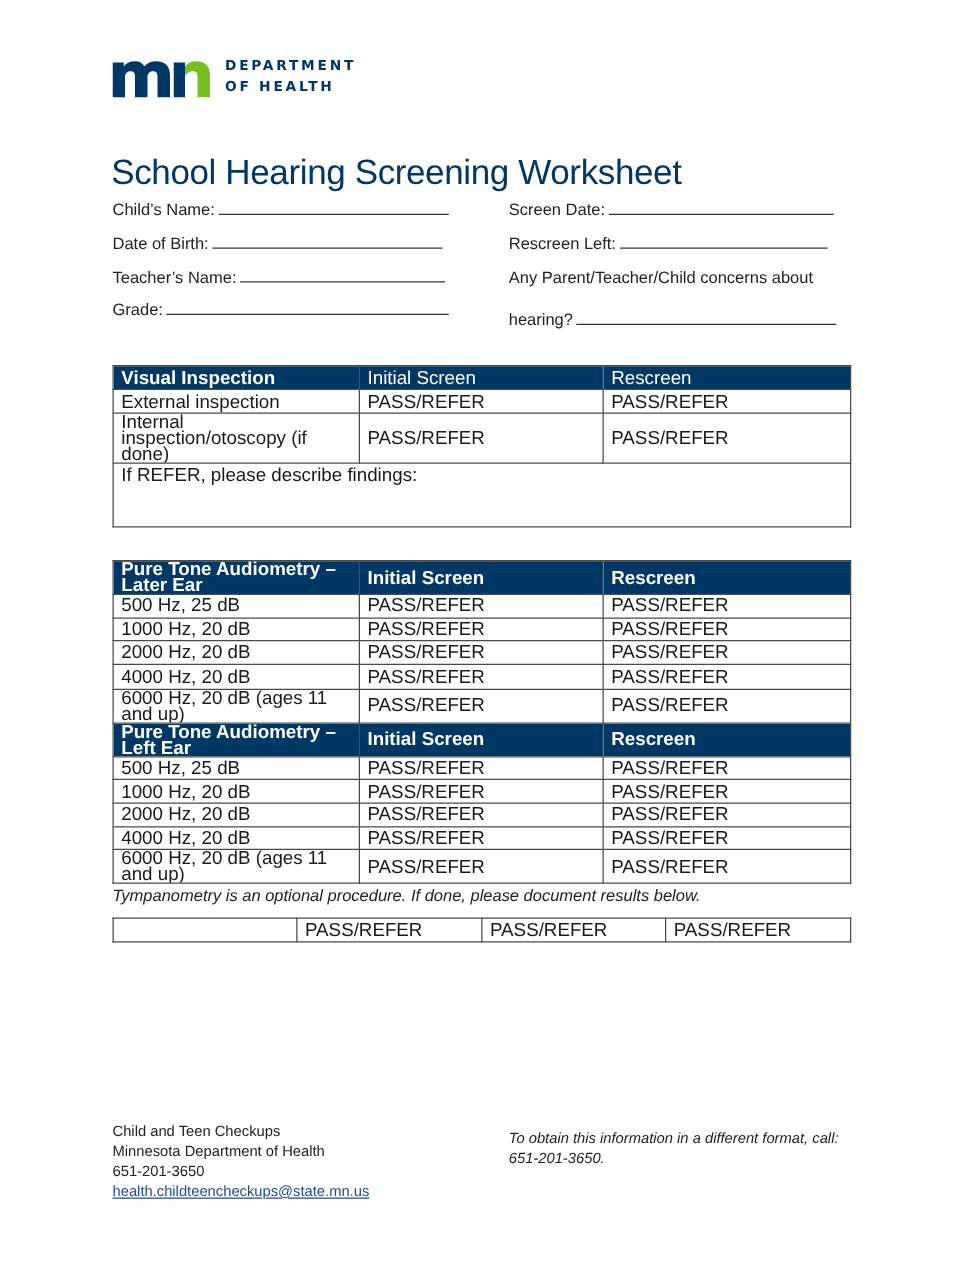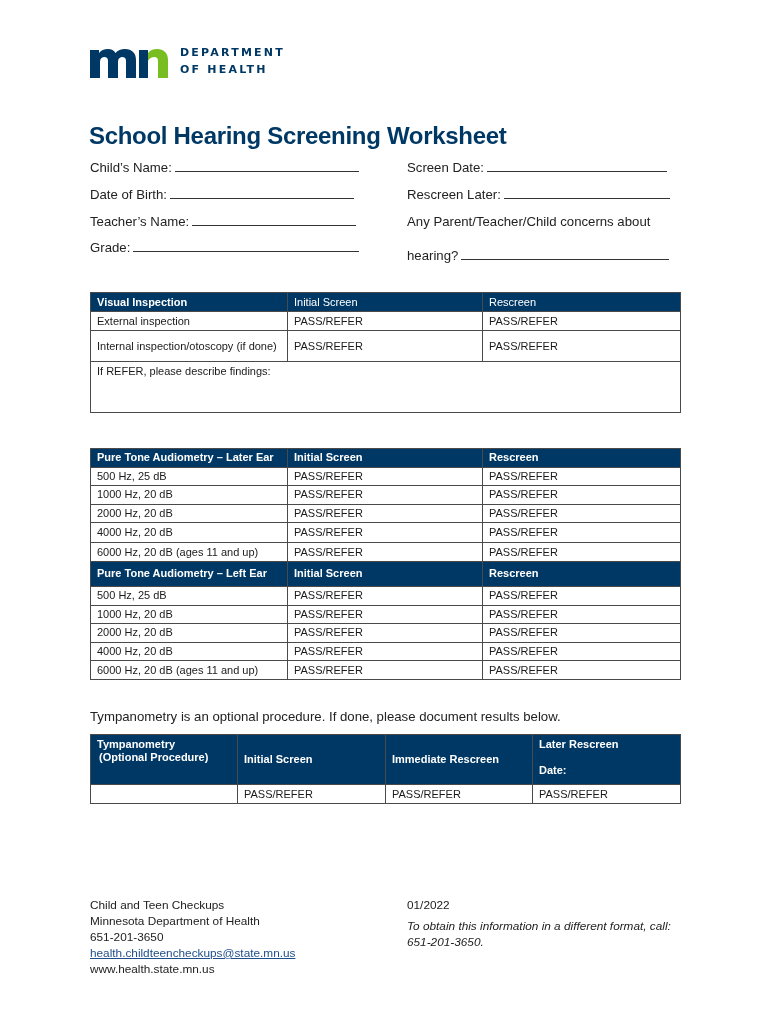--- a/index.html
+++ b/index.html
@@ -6,36 +6,36 @@
   body { width: 770px; height: 1024px; position: relative; overflow: hidden;
          font-family: "Liberation Sans", sans-serif; color: #1a1a1a; }
   .abs { position: absolute; }
 
   
   .logo { left: 90px; top: 44px; width: 230px; height: 36px; }
   .logo-text { left: 180px; top: 44px; font-family: "DejaVu Sans", sans-serif; font-weight: bold;
                color: #003865; font-size: 11px; letter-spacing: 2.2px; line-height: 17px; }
 
   
-  .title { left: 89px; top: 122px; font-size: 24px; font-weight: bold; color: #003865;
+  .title { left: 89px; top: 122px; font-size: 28px; font-weight: normal; color: #003865;
            letter-spacing: -0.3px; white-space: nowrap; }
 
   .field { font-size: 13.2px; color: #222; white-space: nowrap; }
   .field .line { display: inline-block; border-bottom: 1px solid #333; vertical-align: baseline;
                  height: 1px; margin-left: 3px; }
 
   
-  table.grid { position: absolute; border-collapse: collapse; table-layout: fixed; font-size: 11px; }
+  table.grid { position: absolute; border-collapse: collapse; table-layout: fixed; font-size: 15px; }
   table.grid td, table.grid th { border: 1px solid #4a4a4a; padding: 0 6px; text-align: left;
                                  vertical-align: middle; line-height: 13px; overflow: hidden; }
   table.grid th { background: #003865; color: #ffffff; font-weight: bold; }
   table.grid th.light { font-weight: normal; }
   .outer { border: 1.5px solid #333 !important; }
 
-  .italic-note { font-size: 13.2px; color: #222; white-space: nowrap; }
+  .italic-note { font-style: italic; font-size: 13.2px; color: #222; white-space: nowrap; }
 
   .footer { font-size: 11.8px; line-height: 16px; color: #222; }
   .footer a { color: #1f4e8c; text-decoration: underline; text-align: right; }
 </style>
 </head>
 <body>
 
 <div class="abs logo">
   <svg width="82" height="34" viewBox="0 0 82 34" style="position:absolute;left:0;top:0">
 
@@ -62,21 +62,21 @@
   <span>Teacher’s Name:</span><span class="line" style="width:164px"></span>
 </div>
 <div class="abs field" style="left:90px;top:240px">
   <span>Grade:</span><span class="line" style="width:226px"></span>
 </div>
 
 <div class="abs field" style="left:407px;top:160px">
   <span>Screen Date:</span><span class="line" style="width:180px"></span>
 </div>
 <div class="abs field" style="left:407px;top:187px">
-  <span>Rescreen Later:</span><span class="line" style="width:166px"></span>
+  <span>Rescreen Left:</span><span class="line" style="width:166px"></span>
 </div>
 <div class="abs field" style="left:407px;top:214px">
   <div>Any Parent/Teacher/Child concerns about</div>
   <div style="margin-top:19px"><span>hearing?</span><span class="line" style="width:208px"></span></div>
 </div>
 
 <table class="grid outer" style="left:90px;top:292px;width:590px">
   <colgroup>
       <col style="width:197px">
       <col style="width:195px">
@@ -177,45 +177,31 @@
 <div class="abs italic-note" style="left:90px;top:709px">Tympanometry is an optional procedure. If done, please document results below.</div>
 
 <table class="grid outer" style="left:90px;top:734px;width:590px">
   <colgroup>
       <col style="width:147px">
       <col style="width:148px">
       <col style="width:147px">
       <col style="width:148px">
     </colgroup>
   <tbody>
-      <tr style="height:50px">
-    <th style="vertical-align:top;padding-top:3px">
-      <div>Tympanometry</div>
-      <div style="padding-left:2px">(Optional Procedure)</div>
-    </th>
-    <th>Initial Screen</th>
-    <th>Immediate Rescreen</th>
-    <th style="vertical-align:top;padding-top:3px">
-      <div>Later Rescreen</div>
-      <div style="margin-top:13px">Date:</div>
-    </th>
-  </tr>
   <tr style="height:19px">
     <td></td>
     <td>PASS/REFER</td>
     <td>PASS/REFER</td>
     <td>PASS/REFER</td>
   </tr>
 </tbody>
   </table>
 
 <div class="abs footer" style="left:90px;top:897px">
   <div>Child and Teen Checkups</div>
   <div>Minnesota Department of Health</div>
   <div>651-201-3650</div>
   <div><a href="health.childteencheckups@state.mn.us">health.childteencheckups@state.mn.us</a></div>
-  <div>www.health.state.mn.us</div>
 </div>
 <div class="abs footer" style="left:407px;top:897px">
-  <div>01/2022</div>
   <div style="font-style:italic;margin-top:5px">To obtain this information in a different format, call:</div>
   <div style="font-style:italic">651-201-3650.</div>
 </div>
 
 </body></html>

